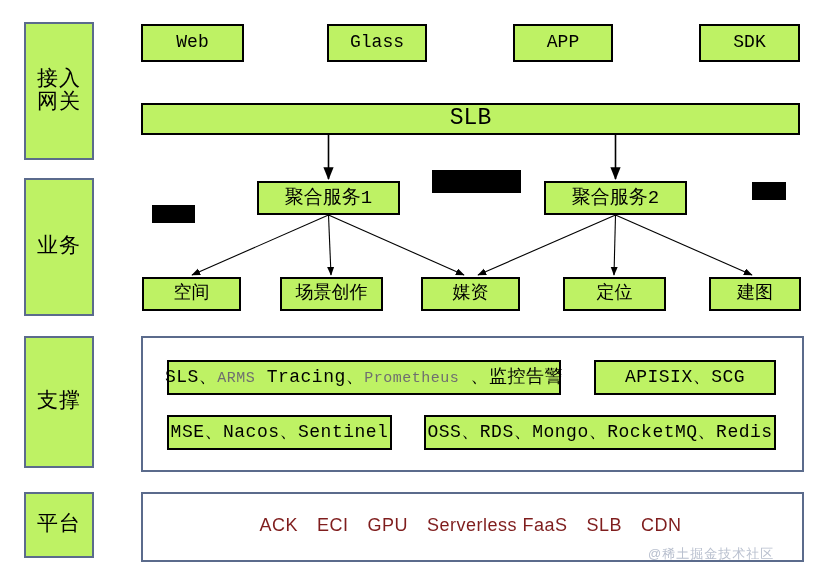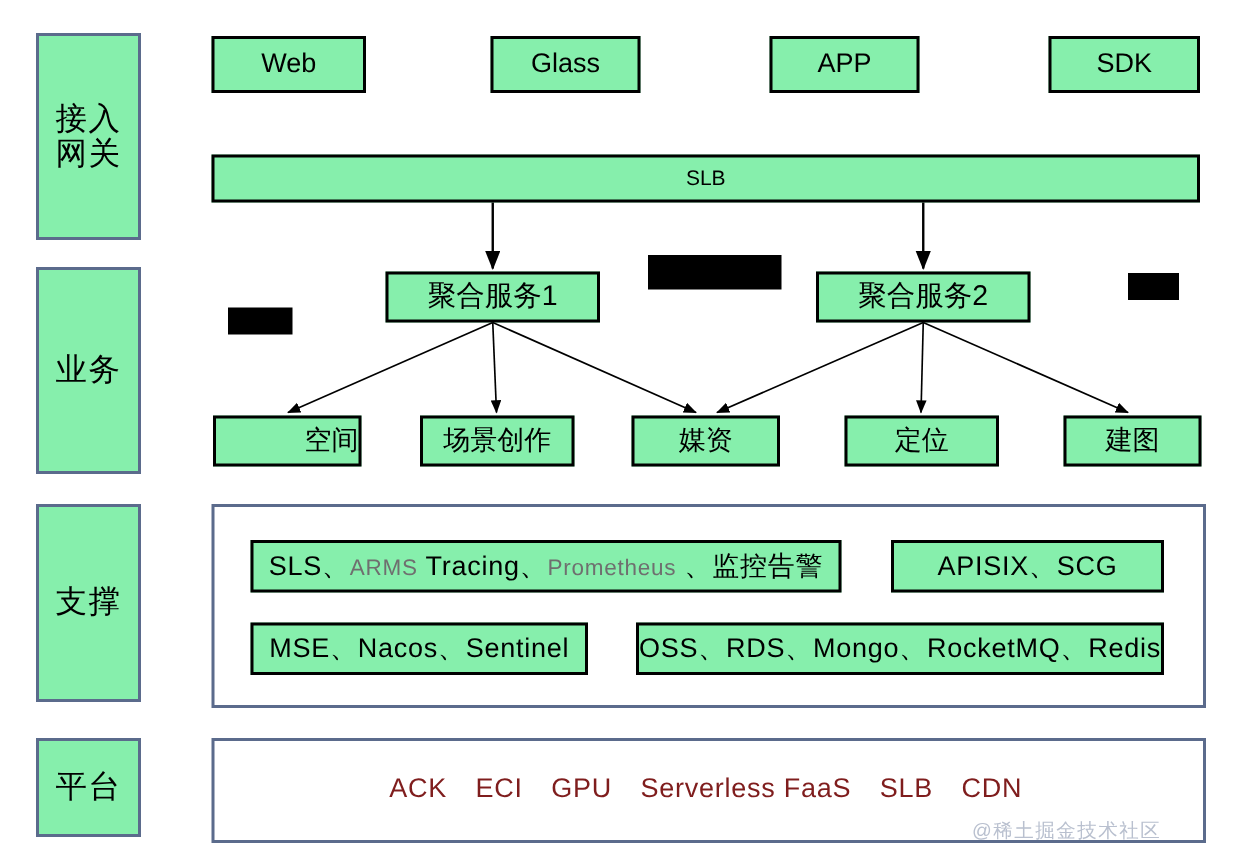--- a/index.html
+++ b/index.html
@@ -14,40 +14,41 @@
     background:#ffffff;
     overflow:hidden;
   }
   
   .box{
     position:absolute;
     box-sizing:border-box;
     display:flex;
     align-items:center;
     justify-content:center;
-    background:#86efac;
+    background:#bef264;
     color:#000000;
     text-align:center;
     line-height:1.1;
     white-space:nowrap;
+    font-family:Liberation Mono, monospace;
   }
   .blk{ border:2px solid #000000; }
   .layer-label{
     border:2px solid #5b6b8c;
     font-size:21px;
     letter-spacing:1px;
     flex-direction:column;
   }
   .layer-label .ln{ display:block; }
   .container-box{
     border:2px solid #5b6b8c;
     background:#ffffff;
   }
   .entry{ font-size:18px; }
-  .slb{ font-size:14px; }
+  .slb{ font-size:23px; }
   .agg{ font-size:19px; }
   .svc{ font-size:18px; }
   .sup{ font-size:18px; letter-spacing:0.5px; }
   .plat-text{
     position:absolute;
     font-size:18px;
     color:#7f1d1d;
     white-space:pre;
     letter-spacing:0.5px;
   }
@@ -117,21 +118,21 @@
     <span>聚合服务1</span>
   </div>
   <div class="box blk agg" style="left:544px; top:181px; width:143px; height:34px;">
     <span>聚合服务2</span>
   </div>
 
   <div class="redact" style="left:152px; top:205px; width:43px; height:18px;"></div>
   <div class="redact" style="left:432px; top:170px; width:89px; height:23px;"></div>
   <div class="redact" style="left:752px; top:182px; width:34px; height:18px;"></div>
 
-  <div class="box blk svc" style="left:142px; top:277px; width:99px; height:34px;justify-content:flex-end;">
+  <div class="box blk svc" style="left:142px; top:277px; width:99px; height:34px;">
     <span>空间</span>
   </div>
   <div class="box blk svc" style="left:280px; top:277px; width:103px; height:34px;">
     <span>场景创作</span>
   </div>
   <div class="box blk svc" style="left:421px; top:277px; width:99px; height:34px;">
     <span>媒资</span>
   </div>
   <div class="box blk svc" style="left:563px; top:277px; width:103px; height:34px;">
     <span>定位</span>

